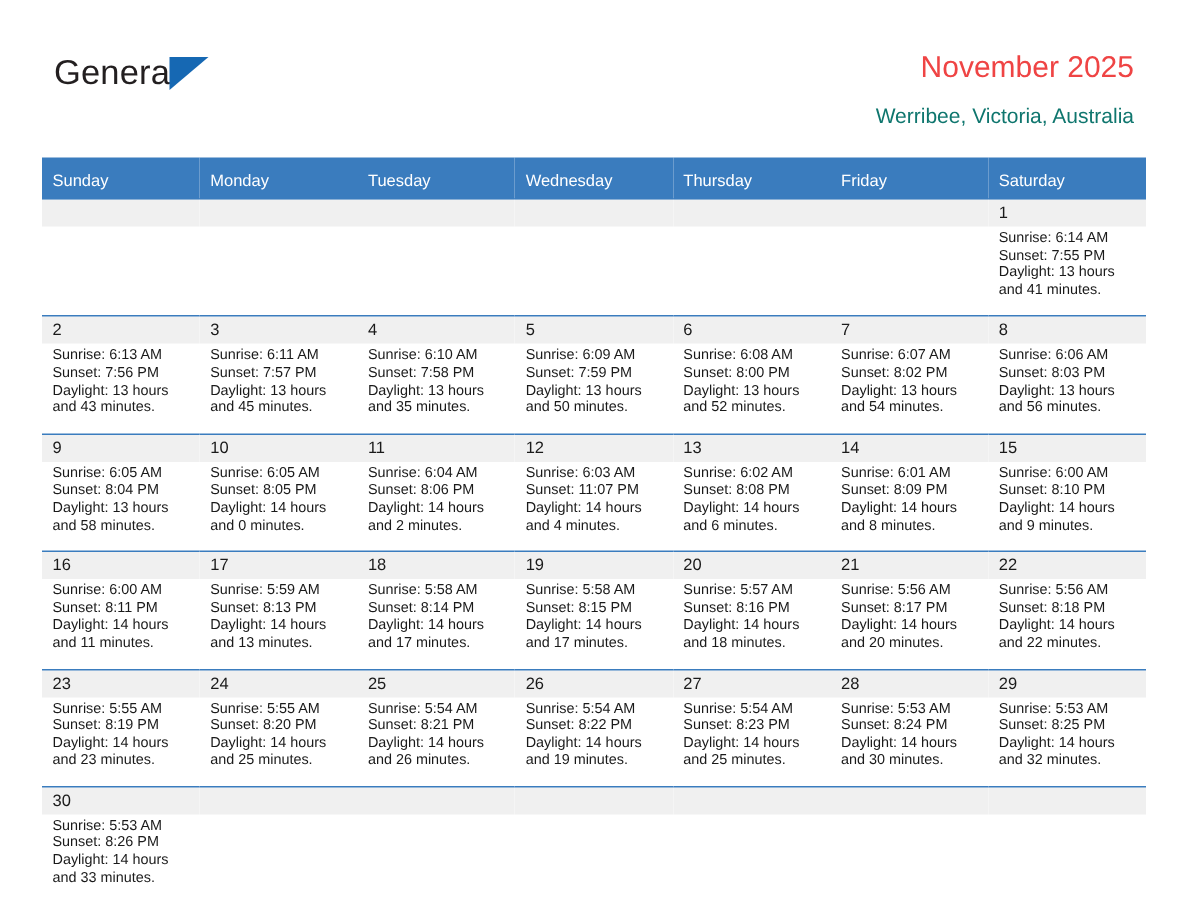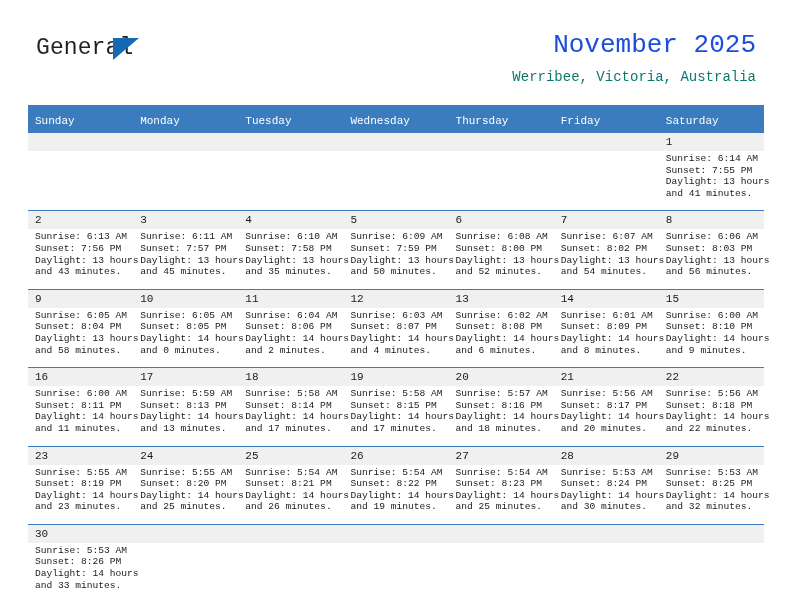--- a/index.html
+++ b/index.html
@@ -12,21 +12,20 @@
     height: 612px;
     font-family: "Liberation Sans", sans-serif;
     color: #000000;
     overflow: hidden;
   }
   .page {
     position: relative;
     width: 792px;
     height: 612px;
     box-sizing: border-box;
-    font-family: Liberation Mono, monospace;
   }
 
   
   .header {
     position: absolute;
     left: 28px;
     top: 28px;
     right: 28px;
     height: 66px;
   }
@@ -76,22 +75,22 @@
     background: #1668b3;
   }
 
   .title-block {
     position: absolute;
     right: 8px;
     top: 0;
     text-align: right;
   }
   .cal-title {
-    font-size: 26px;
-    color: #1d4ed8;
+    font-size: 20px;
+    color: #ef4444;
     line-height: 34px;
     white-space: nowrap;
   }
   .cal-subtitle {
     font-size: 14px;
     color: #0f766e;
     line-height: 22px;
     margin-top: 4px;
     white-space: nowrap;
   }
@@ -301,21 +300,21 @@
               <div>Sunrise: 6:04 AM</div>
               <div>Sunset: 8:06 PM</div>
               <div>Daylight: 14 hours</div>
               <div>and 2 minutes.</div>
             </div>
           </td>
           <td>
             <span class="daynum">12</span>
             <div class="info">
               <div>Sunrise: 6:03 AM</div>
-              <div>Sunset: 8:07 PM</div>
+              <div>Sunset: 11:07 PM</div>
               <div>Daylight: 14 hours</div>
               <div>and 4 minutes.</div>
             </div>
           </td>
           <td>
             <span class="daynum">13</span>
             <div class="info">
               <div>Sunrise: 6:02 AM</div>
               <div>Sunset: 8:08 PM</div>
               <div>Daylight: 14 hours</div>

